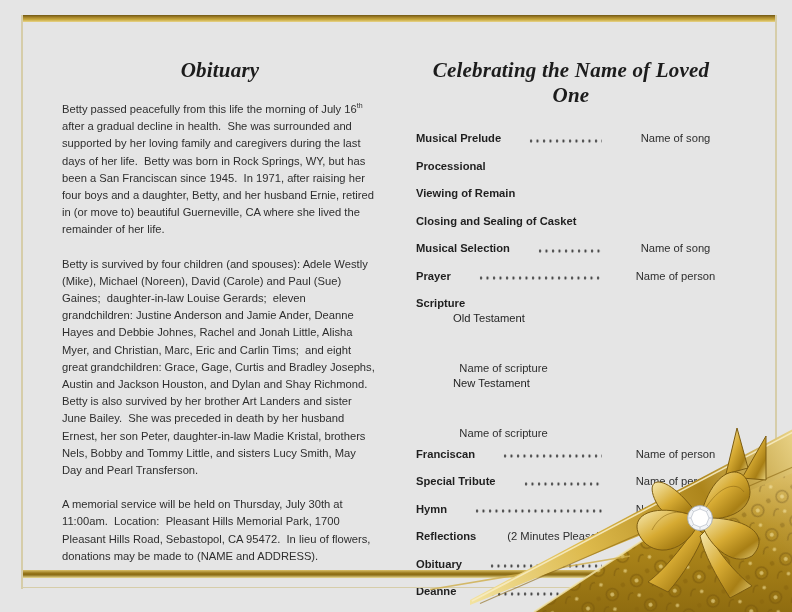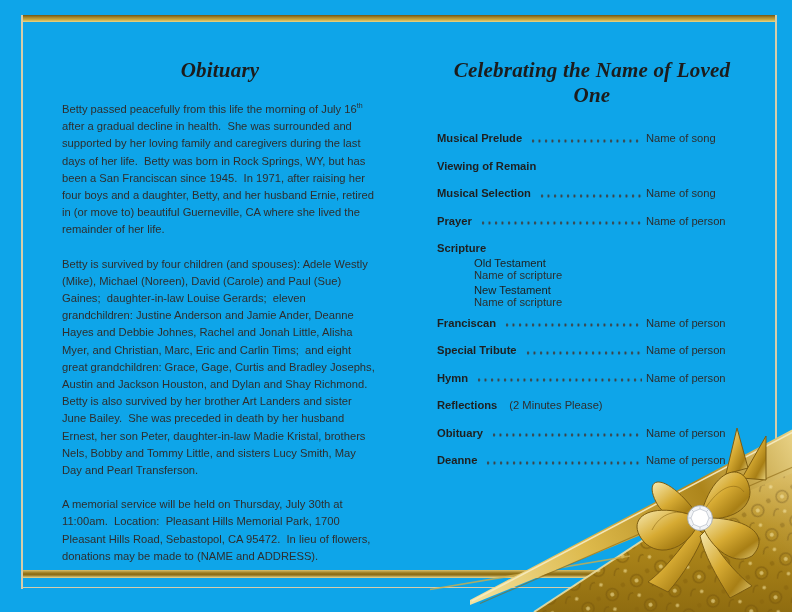--- a/index.html
+++ b/index.html
@@ -1,43 +1,43 @@
 <!DOCTYPE html>
 <html style="--frame_line: #d6cda9; --band_gold: #a8862a; --band_gold_dark: #8a6c16; --band_gold_light: #e8d489; --ribbon_gold: #c9a227; --text_color: #2e2e2e;"><head>
 <meta charset="utf-8">
 <style>
   html,body{margin:0;padding:0;background:#fff;}
-  .page{position:relative;width:792px;height:612px;background:#0ea5e9;overflow:hidden;
+  .page{position:relative;width:792px;height:612px;background:#e5e5e5;overflow:hidden;
         font-family:"Liberation Sans",sans-serif;color:var(--text_color,#2e2e2e);}
 
   
   .frame-v{position:absolute;top:15px;height:574px;width:1.5px;background:var(--frame_line,#d6cda9);z-index:2;}
   .frame-v.left{left:21px;}
   .frame-v.right{left:775px;}
   .band-top{position:absolute;left:21px;right:16px;top:15px;height:7px;z-index:2;
             background:linear-gradient(180deg,#6f5713 0%,#a8862a 35%,#c7a83e 65%,#e8d489 100%);}
   .band-bottom{position:absolute;left:21px;right:16px;top:570px;height:8px;z-index:2;
             background:linear-gradient(180deg,#d9c06a 0%,#96761a 40%,#8a6c16 60%,#eadc96 100%);}
   .line-bottom{position:absolute;left:21px;right:16px;top:587px;height:1.3px;background:var(--frame_line,#d6cda9);z-index:2;}
 
   
   .col{position:absolute;top:58px;z-index:1;}
   .col-left{left:62px;width:316px;}
-  .col-right{left:437px;width:310px;}
+  .col-right{left:416px;width:310px;}
   .doc-title{font-family:"Liberation Serif","DejaVu Serif",serif;font-style:italic;font-weight:bold;
              font-size:21px;text-align:center;margin:0 0 18px;color:#1c1c1c;letter-spacing:.2px;}
   .col-right .doc-title{margin-bottom:24px;}
   .para{margin:0 0 17px;font-size:11.2px;line-height:17.2px;white-space:pre-wrap;}
   .para sup{font-size:7px;line-height:0;}
 
   
-  .svc-row{display:flex;align-items:baseline;margin-bottom:15.5px;font-size:11.2px;}
+  .svc-row{display:flex;align-items:baseline;margin-bottom:15.5px;font-size:11.2px;gap:19px;}
   .svc-label{font-weight:bold;color:#1f1f1f;white-space:pre;}
   .svc-suffix{margin-left:12px;}
-  .svc-value{width:101px;flex:none;}
+  .svc-value{width:101px;flex:none;text-align:center;}
   .dots{flex:1;height:5px;margin:0 4px 0 9px;align-self:center;transform:translateY(2.5px);
         background-image:radial-gradient(circle at 2px 2.5px,#3f3f3f 1.05px,rgba(0,0,0,0) 1.4px);
         background-size:6.5px 5px;background-repeat:repeat-x;background-position:left center;}
   .svc-group{margin-top:5px;margin-bottom:9px;}
   .svc-group .svc-row.head{margin-bottom:3px;}
   .svc-row.sub{padding-left:37px;margin-bottom:2.5px;font-weight:normal;flex-direction:column;}
   .svc-row.sub .svc-label{font-weight:normal;}
 
   
   .decor{position:absolute;left:392px;top:378px;width:400px;height:234px;z-index:3;pointer-events:none;}
@@ -62,21 +62,27 @@
 
   <div class="col col-right">
     <h2 class="doc-title">Celebrating the Name of Loved One</h2>
     <div>
         <div class="svc-row">
           <span class="svc-label">Musical Prelude</span>
           <span class="dots"></span>
           <span class="svc-value">Name of song</span>
         </div>
         <div class="svc-row">
+          <span class="svc-label">Processional</span>
+        </div>
+        <div class="svc-row">
           <span class="svc-label">Viewing of Remain</span>
+        </div>
+        <div class="svc-row">
+          <span class="svc-label">Closing and Sealing of Casket</span>
         </div>
         <div class="svc-row">
           <span class="svc-label">Musical Selection</span>
           <span class="dots"></span>
           <span class="svc-value">Name of song</span>
         </div>
         <div class="svc-row">
           <span class="svc-label">Prayer</span>
           <span class="dots"></span>
           <span class="svc-value">Name of person</span>

